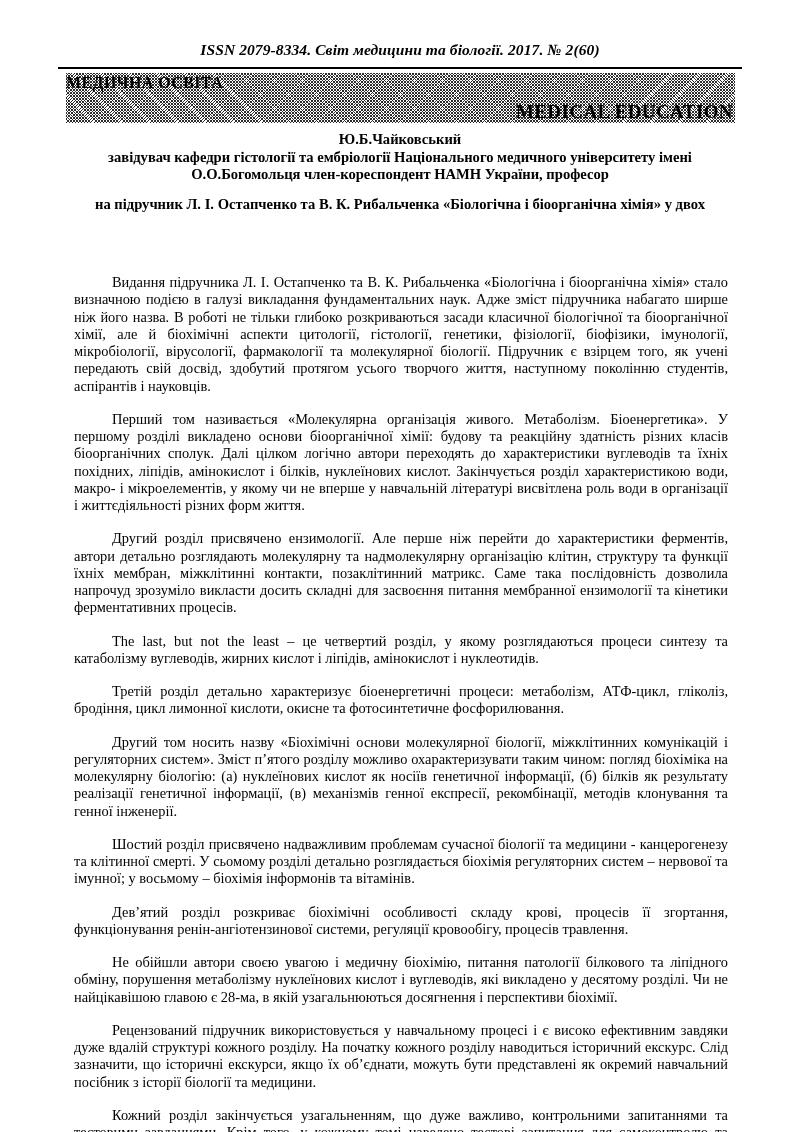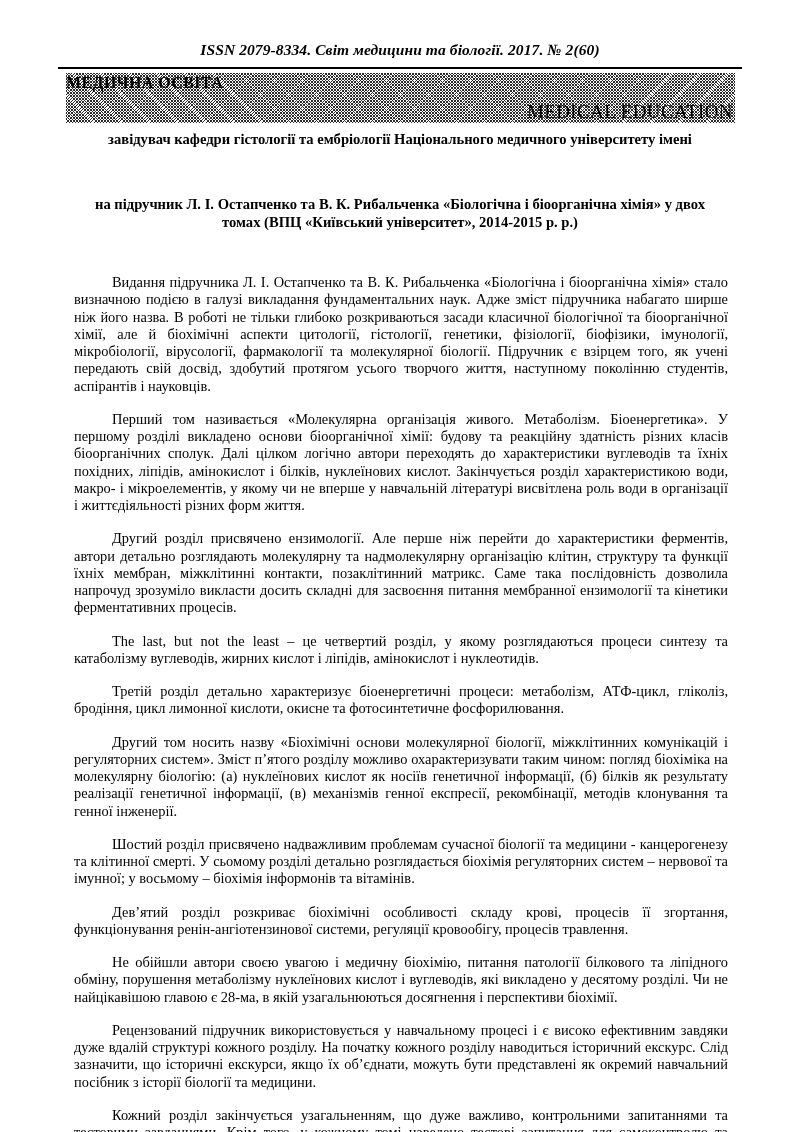--- a/index.html
+++ b/index.html
@@ -70,21 +70,21 @@
     font-weight: bold;
     font-size: 16px;
     letter-spacing: 0.4px;
     white-space: nowrap;
     color: #000;
   }
   .banner-right {
     position: absolute;
     right: 2px;
     bottom: 0px;
-    font-weight: normal;
+    font-weight: bold;
     font-size: 19px;
     letter-spacing: 0.4px;
     white-space: nowrap;
     color: #000;
   }
 
   
   .block-center {
     position: absolute;
     left: 58px;
@@ -134,26 +134,27 @@
   <div class="running-head">ISSN 2079-8334. Світ медицини та біології. 2017. № 2(60)</div>
 
   <div class="head-rule"></div>
 
   <div class="banner">
     <span class="banner-left">МЕДИЧНА ОСВІТА</span>
     <span class="banner-right">MEDICAL EDUCATION</span>
   </div>
 
   <div class="block-center byline">
+    <span class="line">Ю.Б.Чайковський</span>
     <span class="line">завідувач кафедри гістології та ембріології Національного медичного університету імені</span>
+    <span class="line">О.О.Богомольця член-кореспондент НАМН України, професор</span>
   </div>
 
   <div class="block-center title-block">
     <span class="line">на підручник Л. І. Остапченко та В. К. Рибальченка «Біологічна і біоорганічна хімія» у двох</span>
-    <span class="line">томах (ВПЦ «Київський університет», 2014-2015 р. р.)</span>
   </div>
 
   <div class="body-text" id="body-text">
       <p>Видання підручника Л. І. Остапченко та В. К. Рибальченка «Біологічна і біоорганічна хімія» стало визначною подією в галузі викладання фундаментальних наук. Адже зміст підручника набагато ширше ніж його назва. В роботі не тільки глибоко розкриваються засади класичної біологічної та біоорганічної хімії, але й біохімічні аспекти цитології, гістології, генетики, фізіології, біофізики, імунології, мікробіології, вірусології, фармакології та молекулярної біології. Підручник є взірцем того, як учені передають свій досвід, здобутий протягом усього творчого життя, наступному поколінню студентів, аспірантів і науковців.</p>
       <p>Перший том називається «Молекулярна організація живого. Метаболізм. Біоенергетика». У першому розділі викладено основи біоорганічної хімії: будову та реакційну здатність різних класів біоорганічних сполук. Далі цілком логічно автори переходять до характеристики вуглеводів та їхніх похідних, ліпідів, амінокислот і білків, нуклеїнових кислот. Закінчується розділ характеристикою води, макро- і мікроелементів, у якому чи не вперше у навчальній літературі висвітлена роль води в організації і життєдіяльності різних форм життя.</p>
       <p>Другий розділ присвячено ензимології. Але перше ніж перейти до характеристики ферментів, автори детально розглядають молекулярну та надмолекулярну організацію клітин, структуру та функції їхніх мембран, міжклітинні контакти, позаклітинний матрикс. Саме така послідовність дозволила напрочуд зрозуміло викласти досить складні для засвоєння питання мембранної ензимології та кінетики ферментативних процесів.</p>
       <p>The last, but not the least – це четвертий розділ, у якому розглядаються процеси синтезу та катаболізму вуглеводів, жирних кислот і ліпідів, амінокислот і нуклеотидів.</p>
       <p>Третій розділ детально характеризує біоенергетичні процеси: метаболізм, АТФ-цикл, гліколіз, бродіння, цикл лимонної кислоти, окисне та фотосинтетичне фосфорилювання.</p>
       <p>Другий том носить назву «Біохімічні основи молекулярної біології,  міжклітинних комунікацій і регуляторних систем». Зміст п’ятого розділу можливо охарактеризувати таким чином: погляд біохіміка на молекулярну біологію: (а) нуклеїнових кислот як носіїв генетичної інформації, (б) білків як результату реалізації генетичної інформації, (в) механізмів генної експресії, рекомбінації, методів клонування та генної інженерії.</p>
       <p>Шостий розділ присвячено надважливим проблемам сучасної біології та медицини - канцерогенезу та клітинної смерті. У сьомому розділі детально розглядається біохімія регуляторних систем – нервової та імунної; у восьмому – біохімія інформонів та вітамінів.</p>

